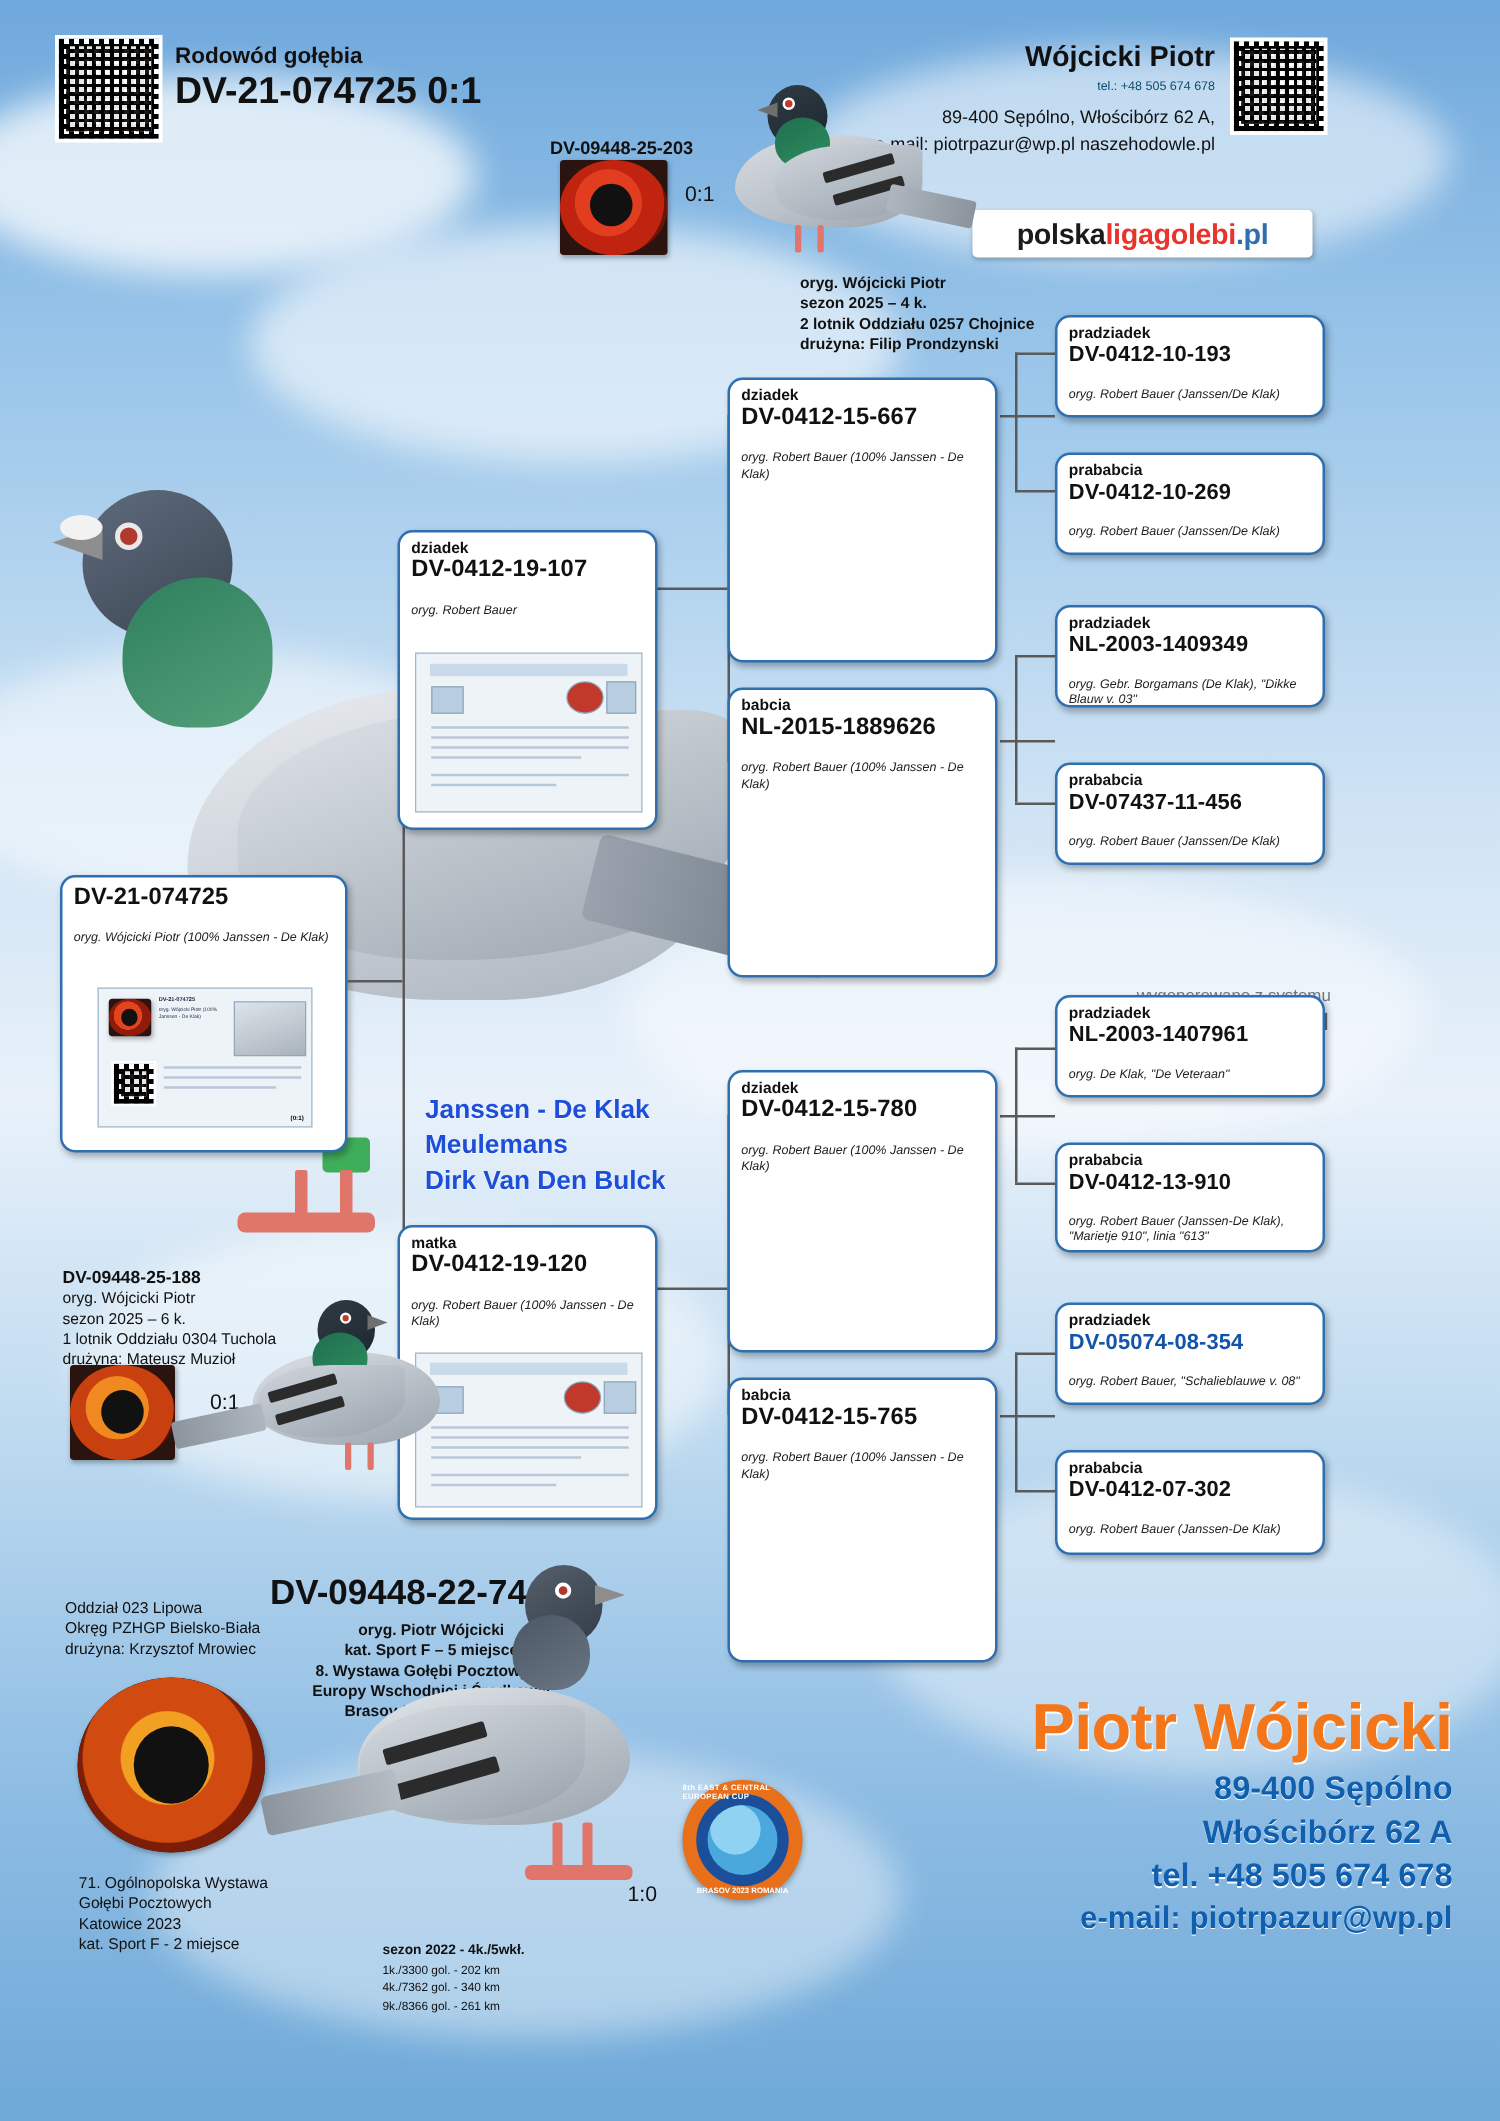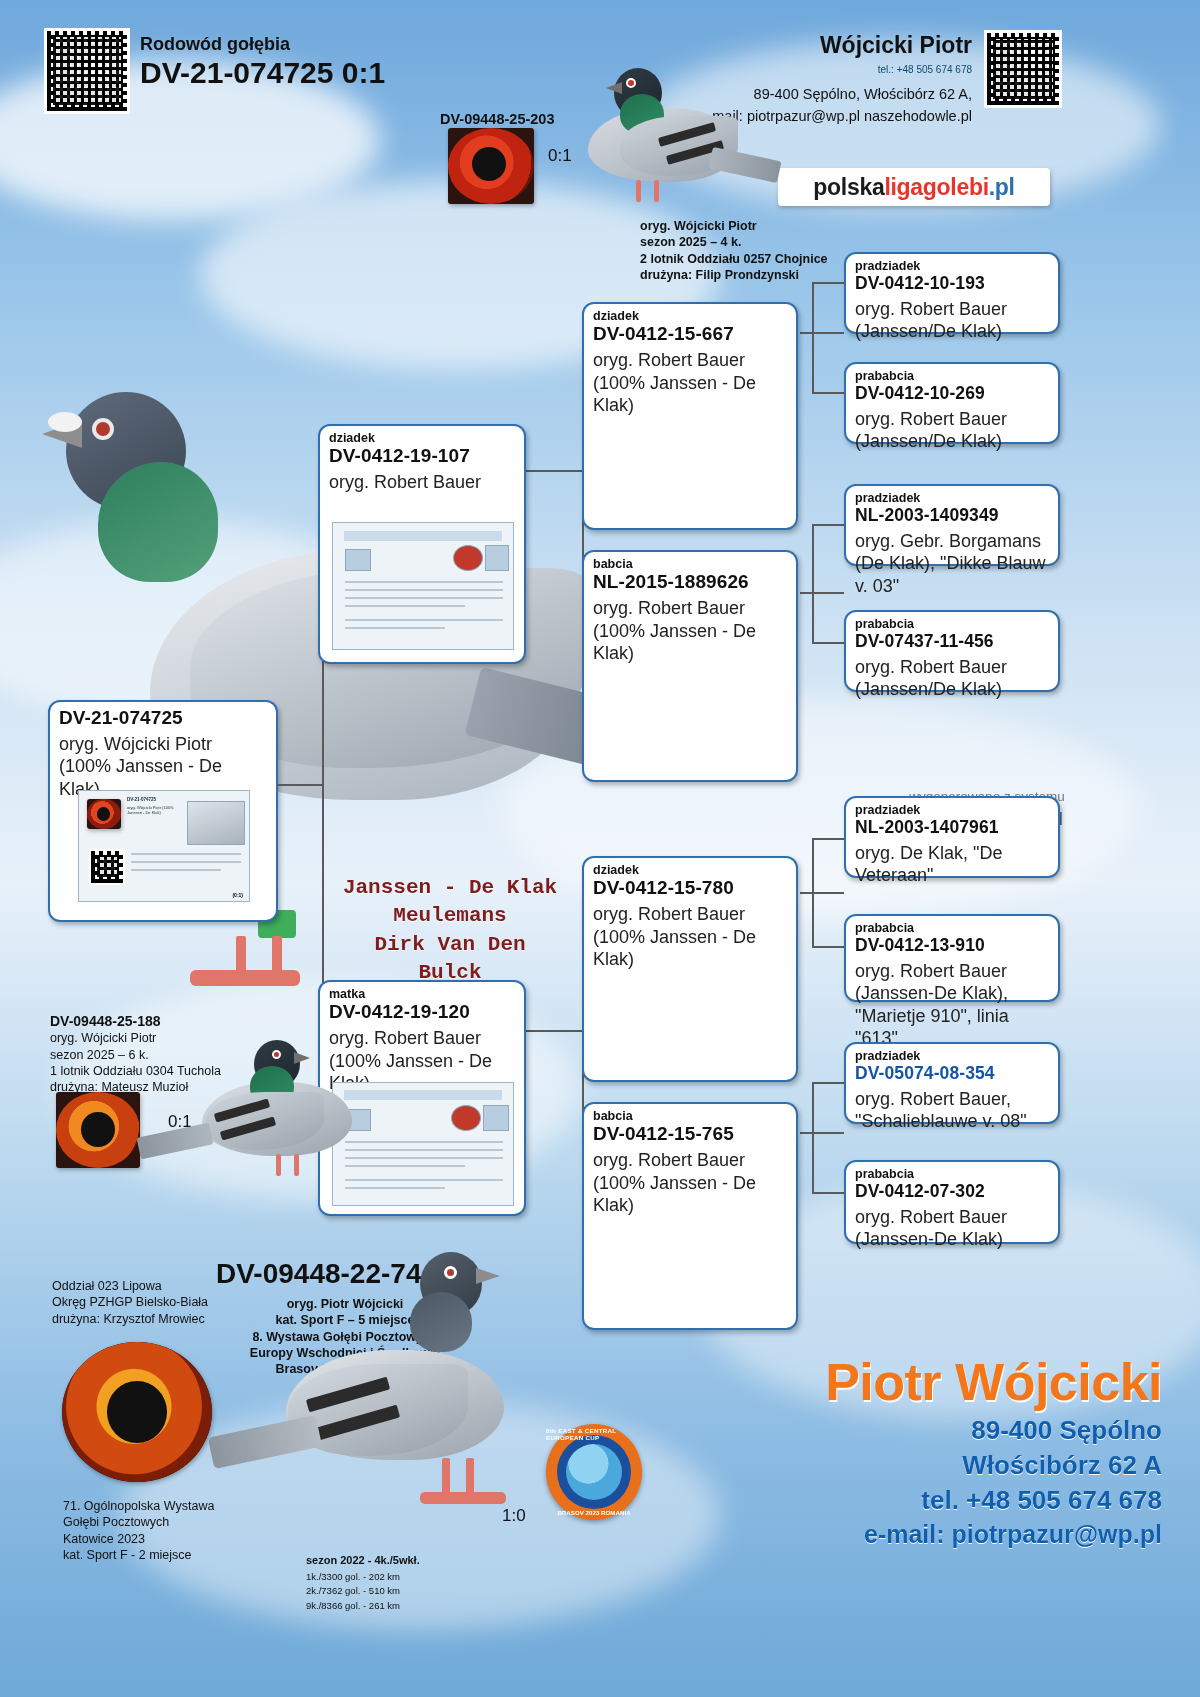--- a/index.html
+++ b/index.html
@@ -22,21 +22,21 @@
 
   
   .box{
     position:absolute; background:#fff; border:2px solid #2f6fb0; border-radius:12px;
     box-shadow:2px 3px 5px rgba(0,0,0,.28);
     padding:5px 9px;
   }
   .role{ font-size:12.5px; font-weight:bold; color:#111; line-height:1.15; }
   .ring{ font-size:19px; font-weight:bold; color:#111; letter-spacing:.1px; line-height:1.15; }
   .ring.sm{ font-size:17.5px; }
-  .desc{ font-size:18px; color:#222; line-height:1.25; margin-top:4px; }
+  .desc{ font-size:10px; color:#222; line-height:1.25; margin-top:16px;font-style:italic; }
 
   
   .qr{ position:absolute; background:
       repeating-linear-gradient(0deg,#000 0 4px,#fff 4px 8px),
       repeating-linear-gradient(90deg,#000 0 4px,rgba(255,255,255,0) 4px 8px);
       background-blend-mode:multiply; border:3px solid #fff; }
   .qr::after{content:"";position:absolute;inset:6px;background:
       repeating-linear-gradient(90deg,#000 0 3px,#fff 3px 7px),
       repeating-linear-gradient(0deg,#000 0 3px,rgba(255,255,255,0) 3px 7px);
       background-blend-mode:multiply;opacity:.9;}
@@ -77,22 +77,22 @@
   .eye .iris{ position:absolute; inset:0; border-radius:50%; }
   .eye .pupil{ position:absolute; border-radius:50%; background:#111; }
 
   
   .cert{ position:absolute; background:#eef3f8; border:1px solid #9fb7cb; }
   .cert .hd{ position:absolute; left:6%; right:6%; top:6%; height:8%; background:#c9dbea;}
   .cert .ln{ position:absolute; height:2px; background:#b9c8d6;}
   .cert .ph{ position:absolute; background:#b9cde0; border:1px solid #8fa8bd;}
 
   
-  #mid-breeds{ position:absolute; left:340px; top:874px; width:220px; text-align:center;
-               font-size:21px; font-weight:bold; color:#7f1d1d; line-height:1.35; text-shadow:0 1px 0 #fff;font-family:Liberation Mono, monospace;}
+  #mid-breeds{ position:absolute; left:340px; top:874px; width:220px; text-align:left;
+               font-size:21px; font-weight:bold; color:#1d4ed8; line-height:1.35; text-shadow:0 1px 0 #fff;}
 
   
   #foot-name{ position:absolute; right:38px; top:1352px; font-size:52px; font-weight:bold; color:#f4761b;
               text-shadow:1px 2px 0 #fff; letter-spacing:-.5px;}
   .foot-line{ position:absolute; right:38px; font-size:26px; font-weight:bold; color:#0f5fae; text-shadow:0 1px 0 #fff;}
   #foot-city{top:1415px;} #foot-street{top:1450px;} #foot-tel{top:1485px;} #foot-mail{top:1520px; font-size:25px;}
 
   
   #cup{ position:absolute; left:546px; top:1424px; width:96px;height:96px;border-radius:50%;
         background:#e8701a; box-shadow:0 2px 5px rgba(0,0,0,.35); }
@@ -399,21 +399,21 @@
   <div class="ptail" style="left:-60px; top:196px; width:110px; height:32px; background:linear-gradient(90deg,#8b949d,#b5bcc4); transform:rotate(-12deg); border-radius:5px;"></div>
   <div class="pleg" style="left:172px; top:228px; width:8px; height:40px;"></div>
   <div class="pleg" style="left:196px; top:228px; width:8px; height:40px;"></div>
   <div style="position:absolute; left:150px; top:262px; width:86px; height:12px; background:#e0756a; border-radius:5px;"></div>
 </div>
 <div class="sexmark" style="left:502px; top:1506px;">1:0</div>
 
 <div style="position:absolute; left:306px; top:1554px; font-size:11px; font-weight:bold; color:#111;">sezon 2022 - 4k./5wkł.</div>
 <div style="position:absolute; left:306px; top:1570px; font-size:9.5px; color:#111; line-height:1.5;">
   <div>1k./3300 gol. - 202 km</div>
-  <div>2k./7362 gol. - 510 km</div>
+  <div>4k./7362 gol. - 340 km</div>
   <div>9k./8366 gol. - 261 km</div>
 </div>
 
 <div id="cup">
   <div class="inner"></div>
   <div class="globe"></div>
   <div class="txt">8th EAST &amp; CENTRAL EUROPEAN CUP</div>
   <div class="txt2">BRASOV 2023 ROMANIA</div>
 </div>
 

